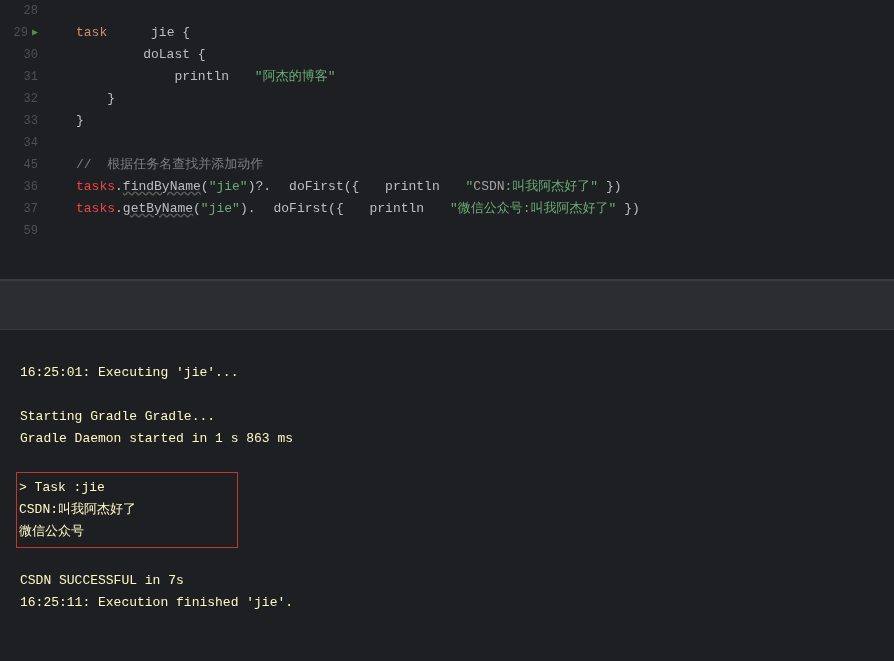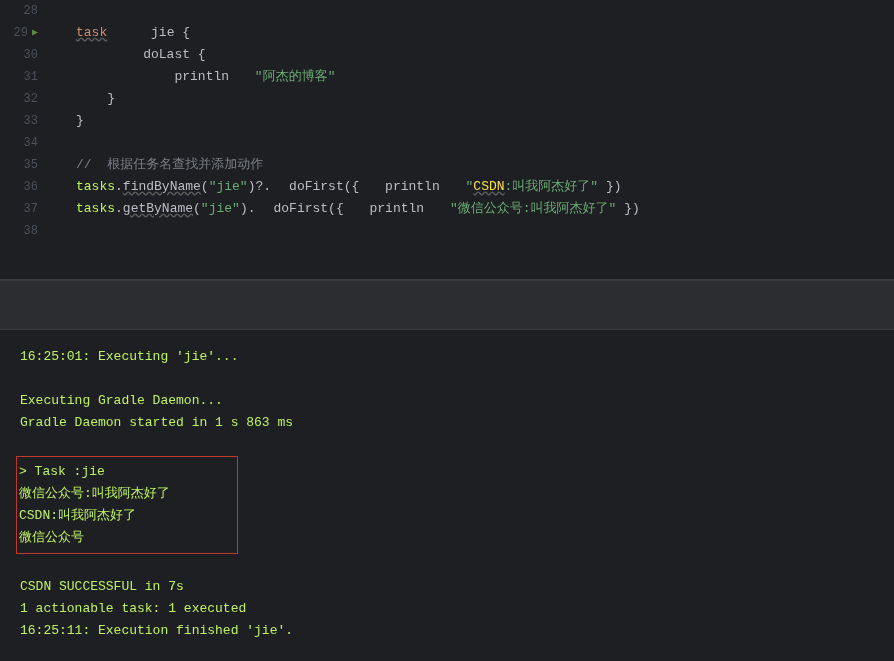--- a/index.html
+++ b/index.html
@@ -49,43 +49,43 @@
     .code-area {
       flex: 1;
       padding-left: 30px;
       padding-top: 0;
     }
     .code-line {
       height: 22px;
       line-height: 22px;
       white-space: pre;
     }
-    .keyword { color: #bef264; }
-    .keyword-underline { color: #cf8e6d; text-decoration: underline; text-decoration-style: wavy; text-decoration-color: #5e5e5e; }
+    .keyword { color: #ef4444; }
+    .keyword-underline { color: #cf8e6d; text-decoration-style: wavy; text-decoration-color: #5e5e5e; }
     .identifier { color: #bcbec4; margin-left: 18px; }
     .func-underline { color: #bcbec4; text-decoration: underline; text-decoration-style: wavy; text-decoration-color: #5e5e5e; }
     .string { color: #6aab73; }
-    .string-underline { color: #fde047; text-decoration: underline; text-decoration-style: wavy; text-decoration-color: #5e5e5e; }
+    .string-underline { color: #a3a3a3; text-decoration-style: wavy; text-decoration-color: #5e5e5e; }
     .brace { color: #bcbec4; }
     .comment { color: #7a7e85; }
     .dot { color: #bcbec4; }
     
     .divider-bar {
       height: 50px;
       background: #2b2d30;
       border-top: 1px solid #393b40;
       border-bottom: 1px solid #393b40;
     }
     
     .console-pane {
       background: #1e1f22;
       padding-left: 20px;
-      padding-top: 16px;
+      padding-top: 32px;
       height: 331px;
-      color: #bef264;
+      color: #fef9c3;
     }
     .console-line {
       height: 22px;
       line-height: 22px;
       white-space: pre;
     }
     .highlight-box {
       border: 1px solid #c0392b;
       padding: 4px 2px;
       margin-left: -4px;
@@ -117,30 +117,30 @@
     <div class="gutter-line">
         <span>32</span>
       </div>
     <div class="gutter-line">
         <span>33</span>
       </div>
     <div class="gutter-line">
         <span>34</span>
       </div>
     <div class="gutter-line">
-        <span>35</span>
+        <span>45</span>
       </div>
     <div class="gutter-line">
         <span>36</span>
       </div>
     <div class="gutter-line">
         <span>37</span>
       </div>
     <div class="gutter-line">
-        <span>38</span>
+        <span>59</span>
       </div>
   </div>
   <div class="code-area">
     <div class="code-line"></div>
     <div class="code-line"><span class="keyword-underline">task</span><span class="identifier"> </span><span class="identifier">jie</span><span class="brace"> {</span></div>
     <div class="code-line"><span class="identifier">    </span><span class="identifier">doLast</span><span class="brace"> {</span></div>
     <div class="code-line"><span class="identifier">        </span><span class="identifier">println</span><span class="identifier"> </span><span class="string">"阿杰的博客"</span></div>
     <div class="code-line"><span class="brace">    }</span></div>
     <div class="code-line"><span class="brace">}</span></div>
     <div class="code-line"></div>
@@ -149,26 +149,24 @@
     <div class="code-line"><span class="keyword">tasks</span><span class="dot">.</span><span class="func-underline">getByName</span><span class="brace">(</span><span class="string">"jie"</span><span class="brace">).</span><span class="identifier">doFirst</span><span class="brace">({ </span><span class="identifier">println</span><span class="identifier"> </span><span class="string">"微信公众号:叫我阿杰好了"</span><span class="brace"> })</span></div>
     <div class="code-line"></div>
   </div>
 </div>
 
 <div class="divider-bar"></div>
 
 <div class="console-pane">
   <div class="console-line">16:25:01: Executing 'jie'...</div>
   <div class="console-line"></div>
-  <div class="console-line">Executing Gradle Daemon...</div>
+  <div class="console-line">Starting Gradle Gradle...</div>
   <div class="console-line">Gradle Daemon started in 1 s 863 ms</div>
   <div class="console-line"></div>
   <div class="highlight-box">
     <div class="console-line">&gt; Task :jie</div>
-    <div class="console-line">微信公众号:叫我阿杰好了</div>
     <div class="console-line">CSDN:叫我阿杰好了</div>
     <div class="console-line">微信公众号</div>
   </div>
   <div class="console-line"></div>
   <div class="console-line">CSDN SUCCESSFUL in 7s</div>
-  <div class="console-line">1 actionable task: 1 executed</div>
   <div class="console-line">16:25:11: Execution finished 'jie'.</div>
 </div>
 
 </body></html>

